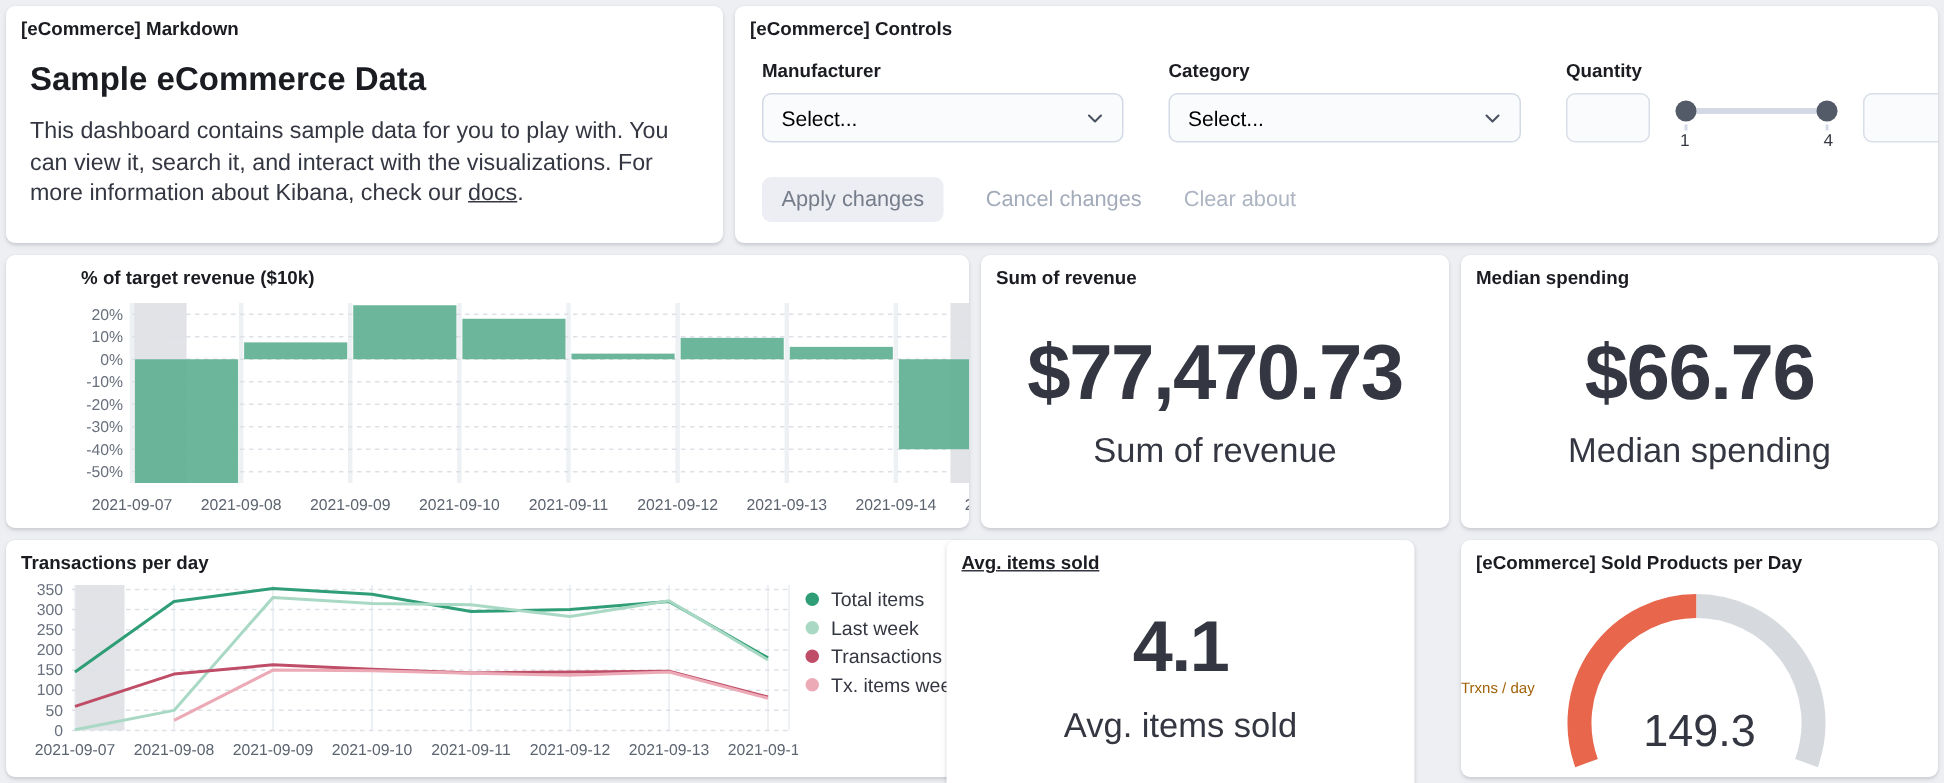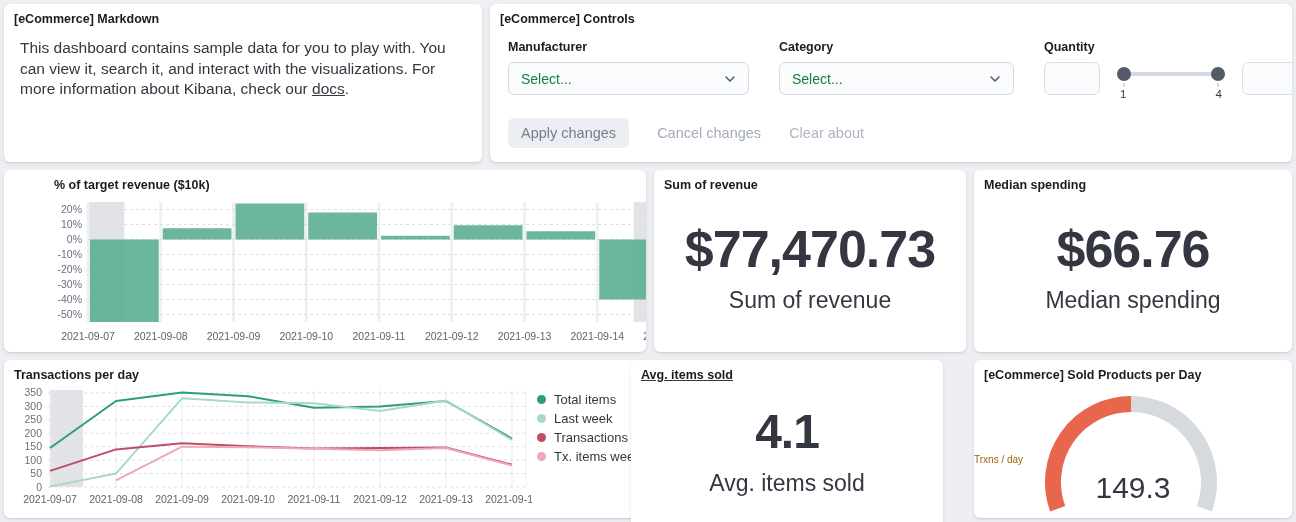--- a/index.html
+++ b/index.html
@@ -37,21 +37,21 @@
   .select-box {
     width:241px; height:33px;
     background:#fafbfd;
     border:1px solid #d3dae6;
     border-radius:6px;
     display:flex; align-items:center; justify-content:space-between;
     padding:0 12px;
     cursor:pointer;
   }
   .select-box.cat { width:235px; }
-  .select-placeholder { font-size:14px; color:#15803d; }
+  .select-placeholder { font-size:14px; color:#000000; }
   .chev { width:12px; height:12px; }
   .quantity-row { display:flex; align-items:flex-start; }
   .qty-input {
     width:56px; height:33px;
     background:#fafbfd;
     border:1px solid #d9dfe9;
     border-radius:6px;
     font-size:14px; padding:0 8px;
     color:#343741;
   }
@@ -95,20 +95,21 @@
   
   #gauge-svg { display:block; margin:2px auto 0 auto; }
   .gauge-label { position:absolute; left:0; right:0; top:94px; text-align:left; font-size:10px; color:#a16207; }
   .gauge-value { position:absolute; left:0; right:0; top:111px; text-align:center; font-size:30px; font-weight:500; color:#343741; }
 </style>
 </head>
 <body>
 
 <div class="panel" id="markdown-panel">
   <div class="panel-title">[eCommerce] Markdown</div>
+  <div class="md-heading">Sample eCommerce Data</div>
   <div class="md-body"><span>This dashboard contains sample data for you to play with. You can view it, search it, and interact with the visualizations. For more information about Kibana, check our </span><a>docs</a><span>.</span></div>
 </div>
 
 <div class="panel" id="controls-panel">
   <div class="panel-title">[eCommerce] Controls</div>
   <div class="controls-row">
     <div class="field">
       <div class="field-label">Manufacturer</div>
       <div class="select-box">
         <span class="select-placeholder">Select...</span>

